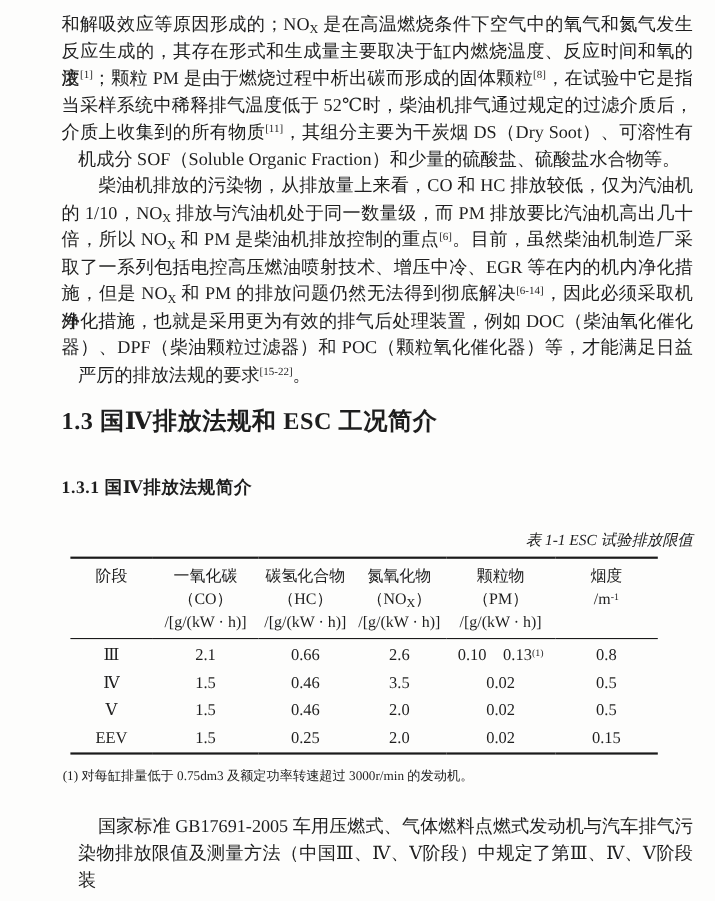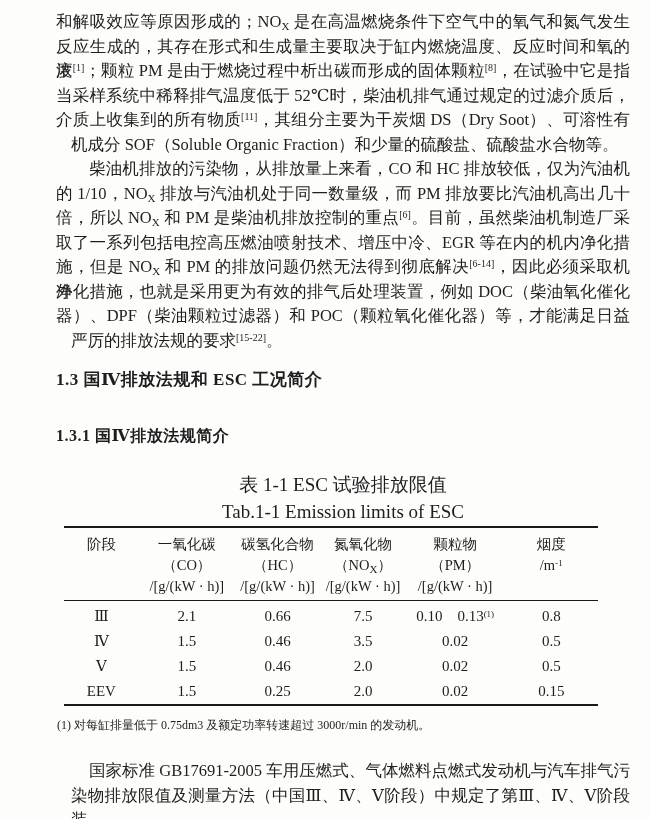--- a/index.html
+++ b/index.html
@@ -23,33 +23,33 @@
     white-space: normal;
   }
   .para .line:last-child { text-align-last: auto; margin-left: 15px; }
   .para.indent .line:first-child { text-indent: 33px; }
 
   sup { font-size: 10px; vertical-align: 5px; line-height: 0; }
   sub { font-size: 11px; vertical-align: -3px; line-height: 0; }
   td sup, th sup { font-size: 9px; vertical-align: 4px; }
 
   h2.section {
-    font-size: 17px;
+    font-size: 22px;
     font-weight: bold;
     margin-top: 15px;
     letter-spacing: 0.5px;
   }
   h3.subsection {
     font-size: 16px;
     font-weight: bold;
     margin-top: 35px;
     letter-spacing: 0.5px;
   }
 
-  .caption { width: 574px; text-align: center; font-size: 19px; line-height: 20px; }
+  .caption { width: 574px; text-align: right; font-size: 14px; line-height: 20px; font-style: italic; }
   .caption-zh { margin-top: 28px; }
   .caption-en { margin-top: 7px; }
 
   table.limits {
     width: 534px;
     margin: 4px 0 0 8px;
     border-collapse: collapse;
     border-top: 2.5px solid #1a1a1a;
     border-bottom: 2.5px solid #1a1a1a;
     table-layout: fixed;
@@ -101,21 +101,20 @@
       <div class="line">净化措施，也就是采用更为有效的排气后处理装置，例如 DOC（柴油氧化催化</div>
       <div class="line">器）、DPF（柴油颗粒过滤器）和 POC（颗粒氧化催化器）等，才能满足日益</div>
       <div class="line">严厉的排放法规的要求<sup>[15-22]</sup>。</div>
     </div>
 
   <h2 class="section">1.3 国Ⅳ排放法规和 ESC 工况简介</h2>
 
   <h3 class="subsection">1.3.1 国Ⅳ排放法规简介</h3>
 
   <div class="caption caption-zh">表 1-1 ESC 试验排放限值</div>
-  <div class="caption caption-en">Tab.1-1 Emission limits of ESC</div>
 
   <table class="limits">
     <colgroup>
       <col style="width:14%">
       <col style="width:18%">
       <col style="width:16%">
       <col style="width:16%">
       <col style="width:18.5%">
       <col style="width:17.5%">
     </colgroup>
@@ -148,21 +147,21 @@
           <div class="th-line">烟度</div>
           <div class="th-line">/m<sup>-1</sup></div>
         </th>
       </tr>
     </thead>
     <tbody>
       <tr>
         <td>Ⅲ</td>
         <td>2.1</td>
         <td>0.66</td>
-        <td>7.5</td>
+        <td>2.6</td>
         <td>0.10  0.13<sup>(1)</sup></td>
         <td>0.8</td>
       </tr>
       <tr>
         <td>Ⅳ</td>
         <td>1.5</td>
         <td>0.46</td>
         <td>3.5</td>
         <td>0.02</td>
         <td>0.5</td>

